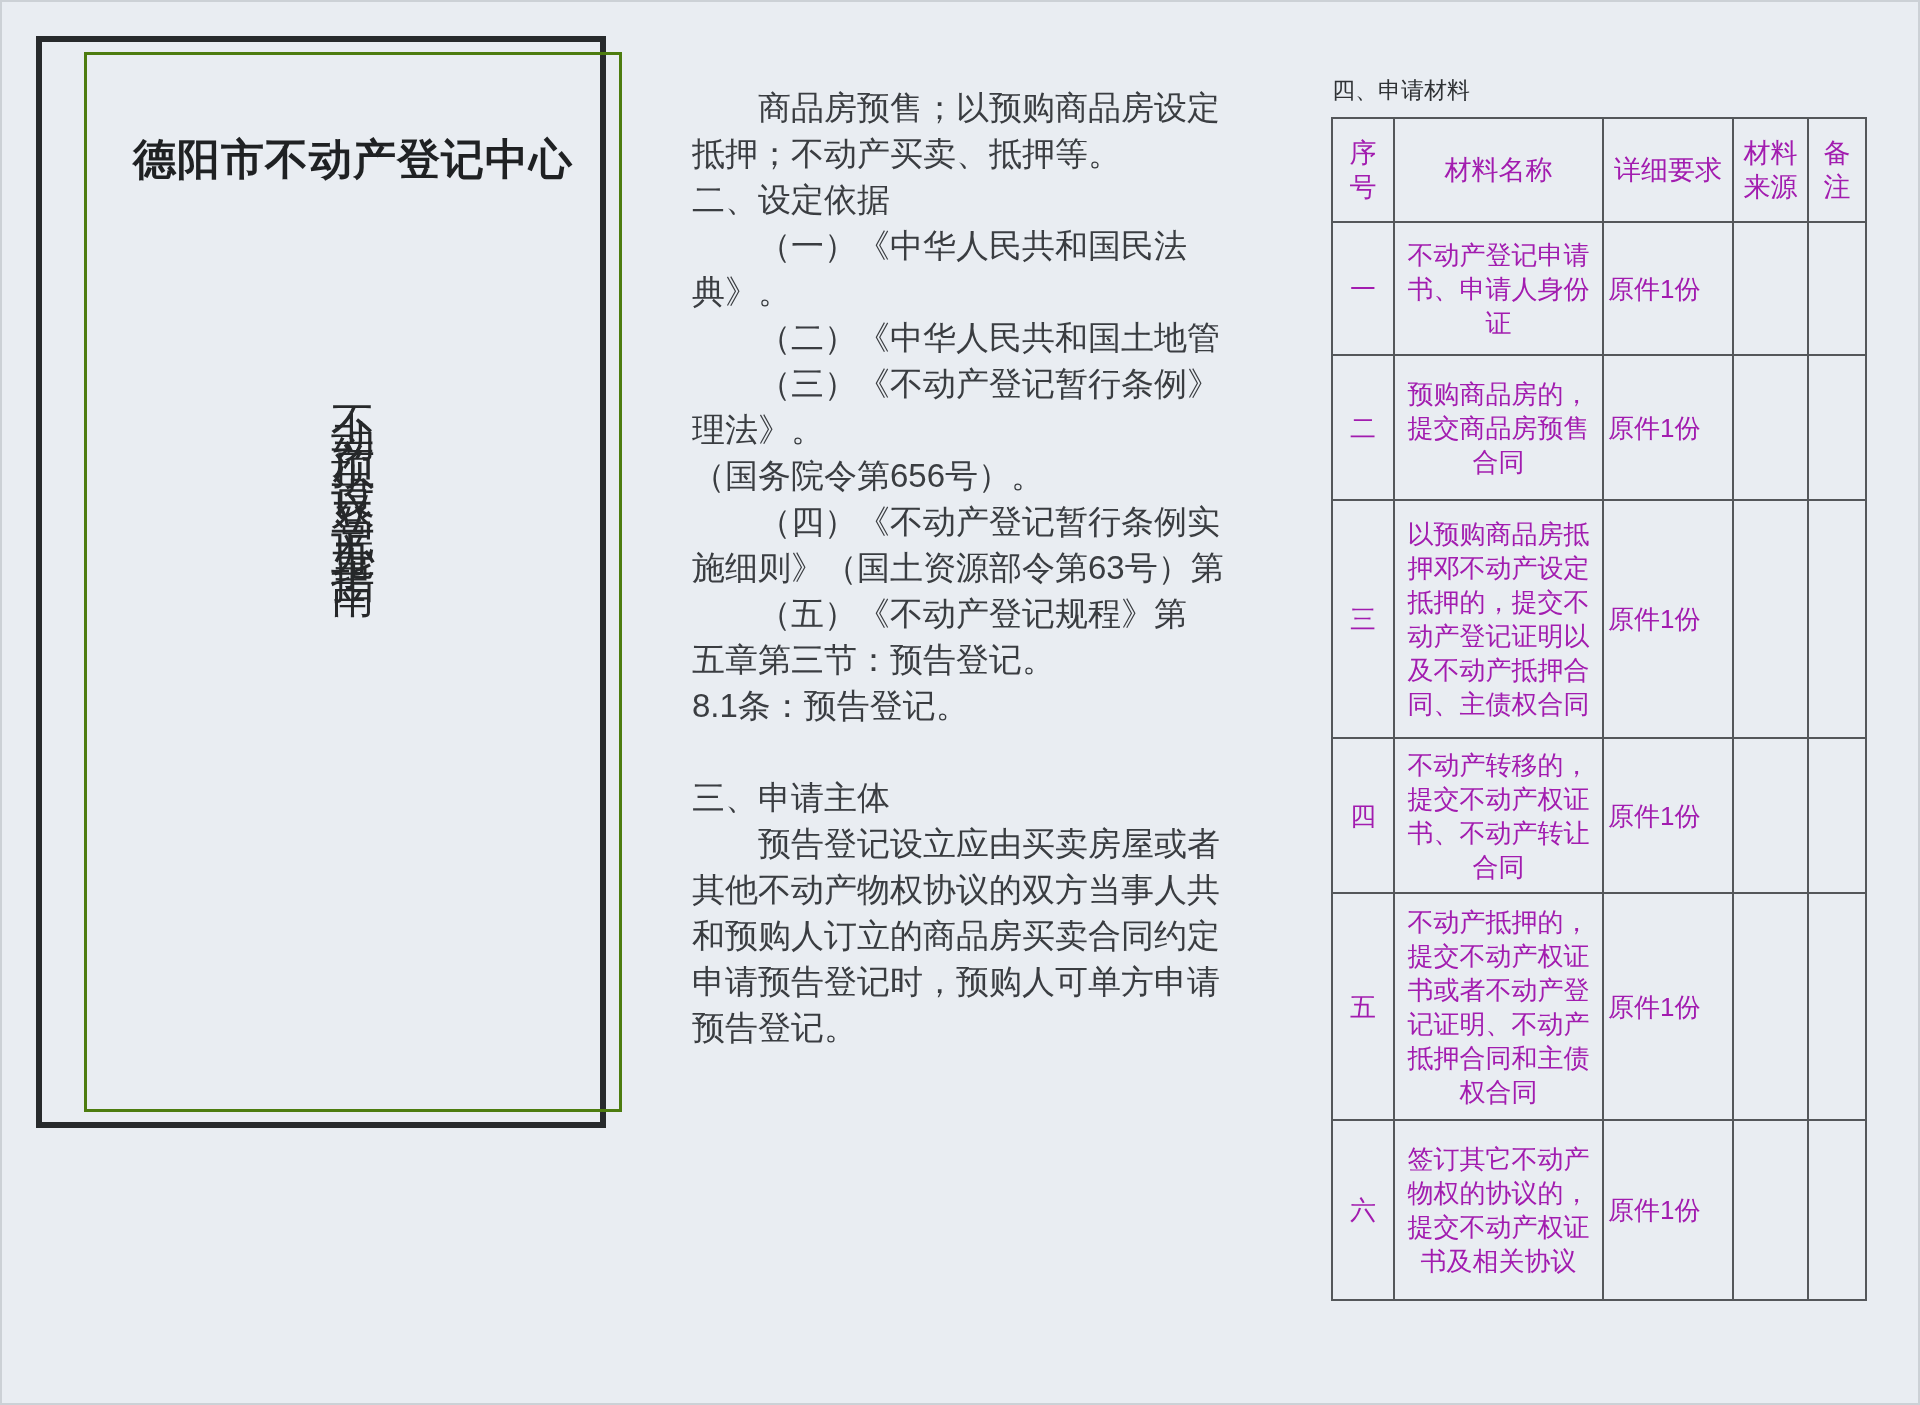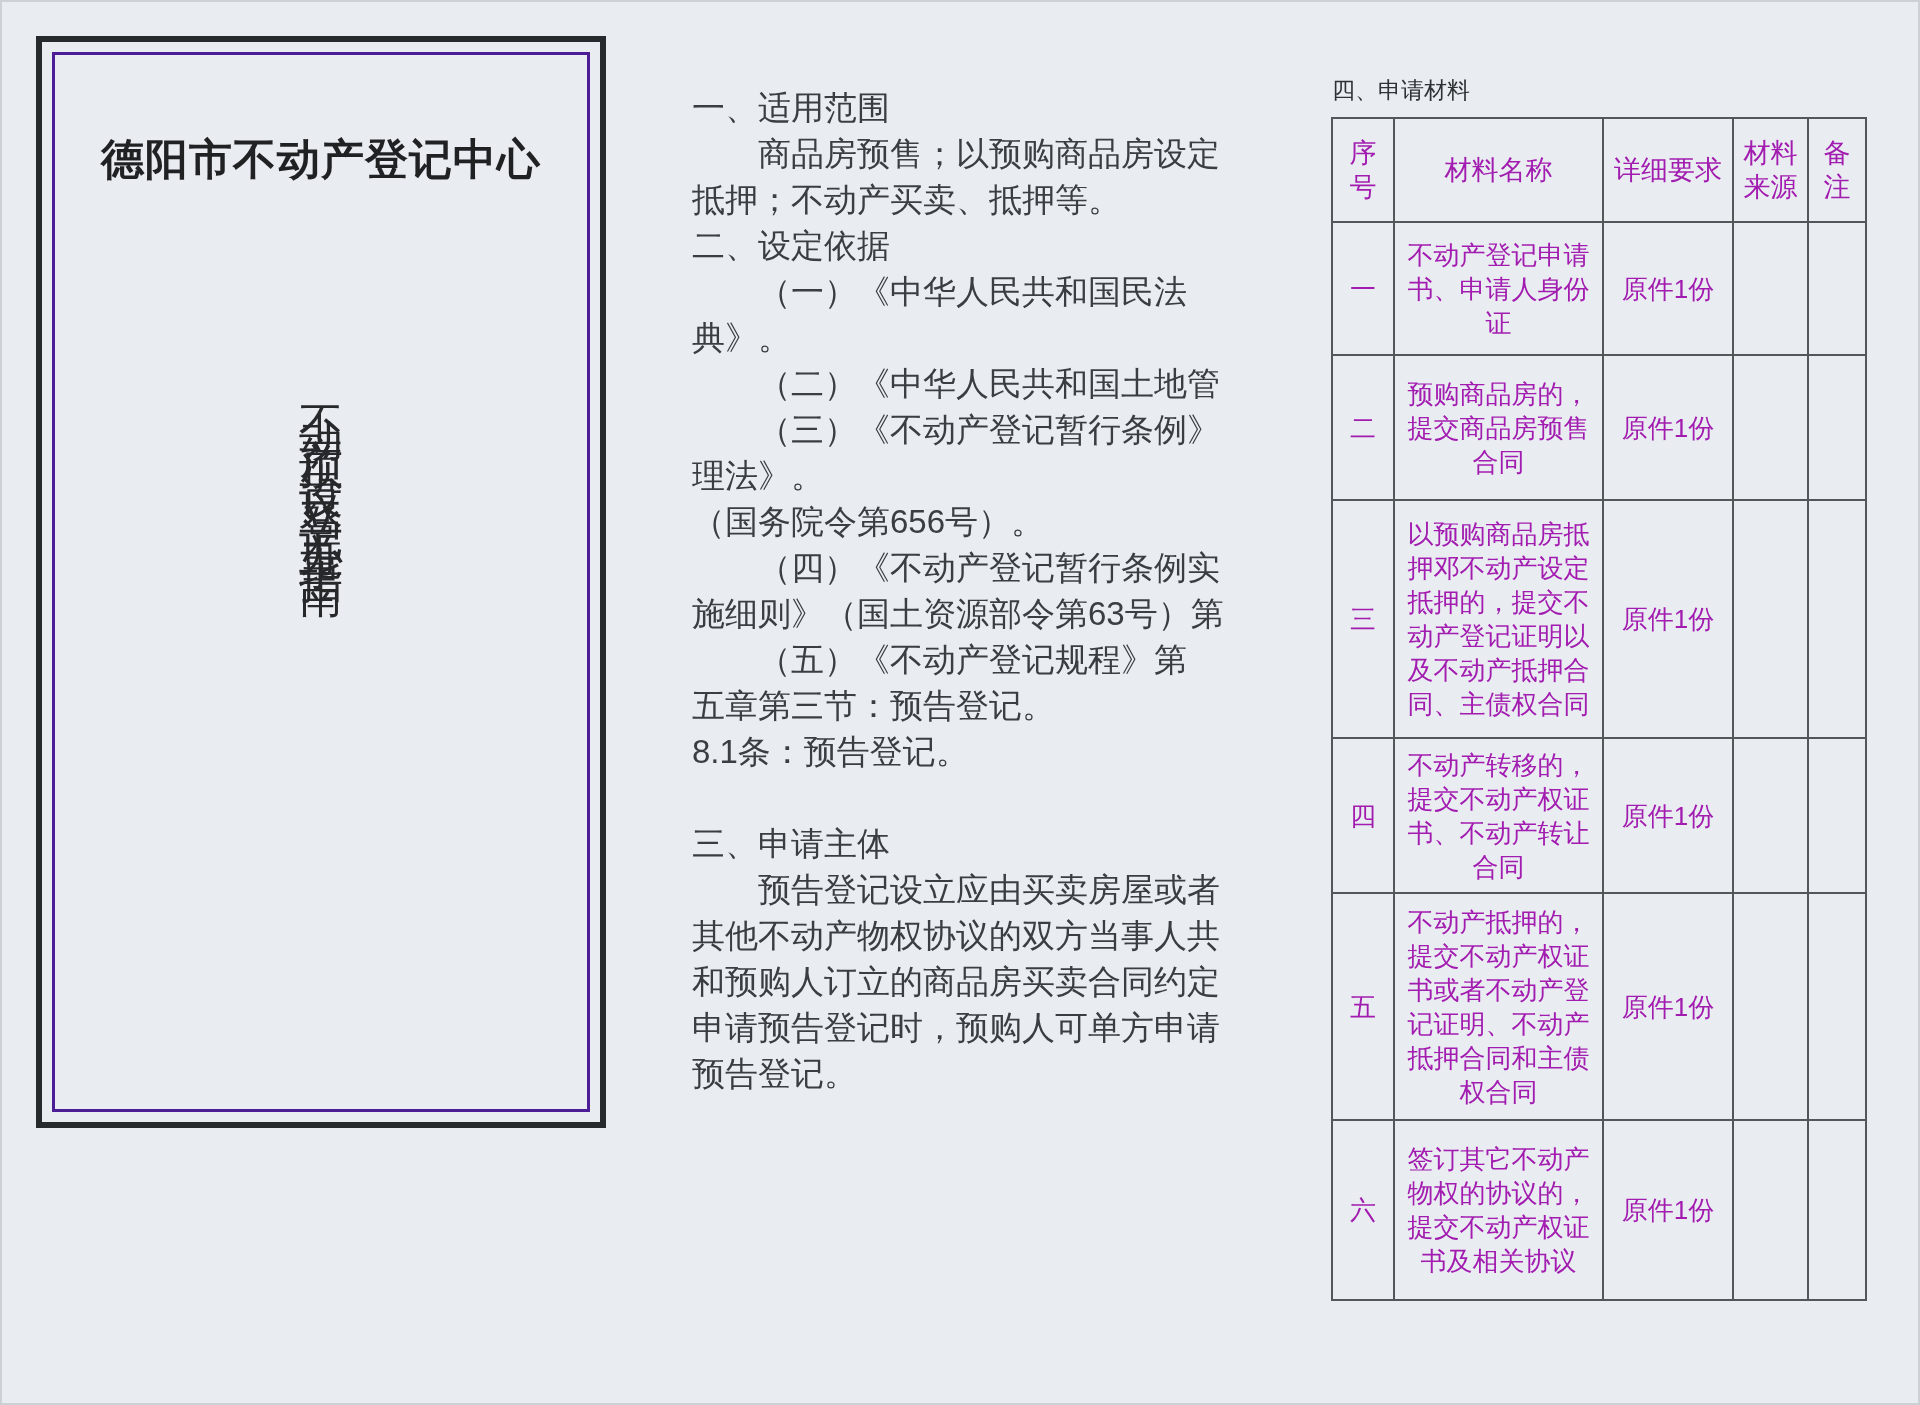--- a/index.html
+++ b/index.html
@@ -15,21 +15,21 @@
   }
 
   
   .left-card{
     position:absolute;left:36px;top:36px;width:570px;height:1092px;
     border:6px solid #272a2c;box-sizing:border-box;padding:10px;
     background:transparent;
   }
   .left-card-inner{
     width:100%;height:100%;box-sizing:border-box;
-    border:3px solid #4c1d95;position:relative;
+    border:3px solid #4d7c0f;position:relative;margin-left:32px;
   }
   .org-title{
     position:absolute;top:76px;left:0;width:100%;text-align:center;
     font-family:"Liberation Serif", serif;font-weight:700;
     font-size:43px;letter-spacing:1px;color:#1f2123;white-space:nowrap;
   }
   .doc-title-vertical{
     position:absolute;top:316px;left:50%;transform:translateX(-50%);
     writing-mode:vertical-rl;text-orientation:upright;
     font-family:"Liberation Serif", serif;font-weight:500;
@@ -60,21 +60,21 @@
     vertical-align:middle;
     padding:6px 4px;
     font-weight:400;
     line-height:34px;
     box-sizing:border-box;
     overflow:hidden;
   }
   table.materials th{text-align:center;font-size:27px;}
   td.c-no{text-align:center;}
   td.c-name{text-align:center;padding:6px 13px;}
-  td.c-req{text-align:center;margin-left:47px;}
+  td.c-req{margin-left:47px;}
   col.w-no{width:62px;}
   col.w-name{width:209px;}
   col.w-req{width:130px;}
   col.w-src{width:75px;}
   col.w-note{width:58px;}
   tr.h-head{height:104px;}
   tr.h-r1{height:133px;}
   tr.h-r2{height:145px;}
   tr.h-r3{height:238px;}
   tr.h-r4{height:155px;}
@@ -87,21 +87,20 @@
 <div class="page-edge"></div>
 
 <div class="left-card">
   <div class="left-card-inner">
     <div class="org-title">德阳市不动产登记中心</div>
     <div class="doc-title-vertical">不动产预告设立登记办事指南</div>
   </div>
 </div>
 
 <div class="middle-col">
-  <div class="tline">一、适用范围</div>
   <div class="tline ind">商品房预售；以预购商品房设定</div>
   <div class="tline">抵押；不动产买卖、抵押等。</div>
   <div class="tline">二、设定依据</div>
   <div class="tline ind">（一）《中华人民共和国民法</div>
   <div class="tline">典》。</div>
   <div class="tline ind">（二）《中华人民共和国土地管</div>
   <div class="tline ind">（三）《不动产登记暂行条例》</div>
   <div class="tline">理法》。</div>
   <div class="tline">（国务院令第656号）。</div>
   <div class="tline ind">（四）《不动产登记暂行条例实</div>

